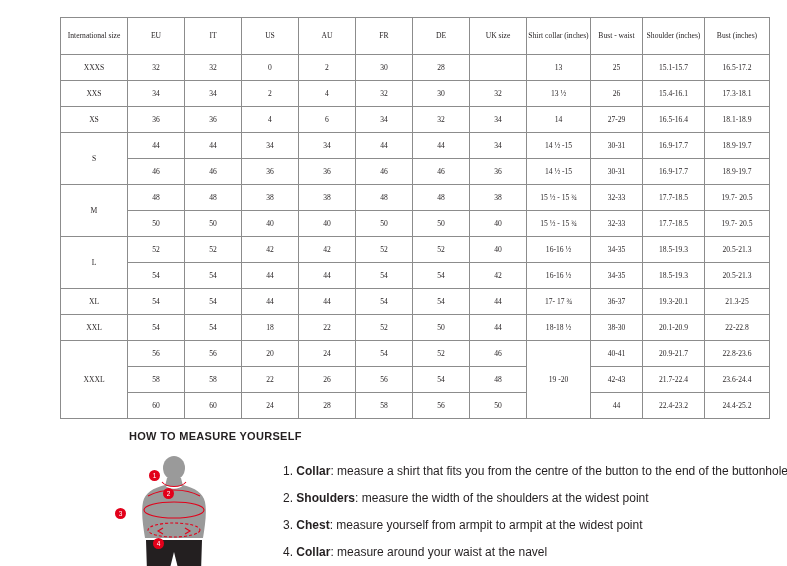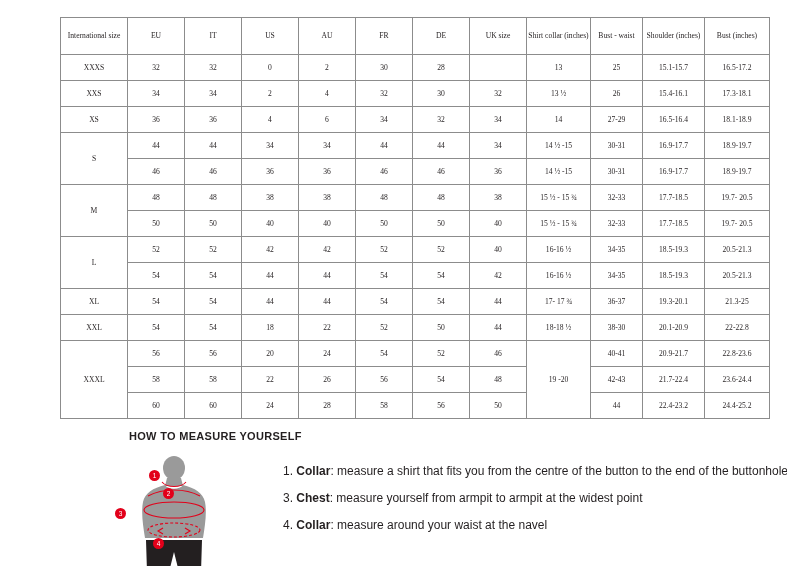--- a/index.html
+++ b/index.html
@@ -370,20 +370,24 @@
       <div class="marker" id="m2">2</div>
       <div class="marker" id="m3">3</div>
       <div class="marker" id="m4">4</div>
     </div>
     <div id="steps">
       <div class="step">
         <span class="num">1.</span>
         <b>Collar</b><span>: measure a shirt that fits you from the centre of the button to the end of the buttonhole</span>
       </div>
       <div class="step">
+        <span class="num">2.</span>
+        <b>Shoulders</b><span>: measure the width of the shoulders at the widest point</span>
+      </div>
+      <div class="step">
         <span class="num">3.</span>
         <b>Chest</b><span>: measure yourself from armpit to armpit at the widest point</span>
       </div>
       <div class="step">
         <span class="num">4.</span>
         <b>Collar</b><span>: measure around your waist at the navel</span>
       </div>
     </div>
   </div>
 </div>

